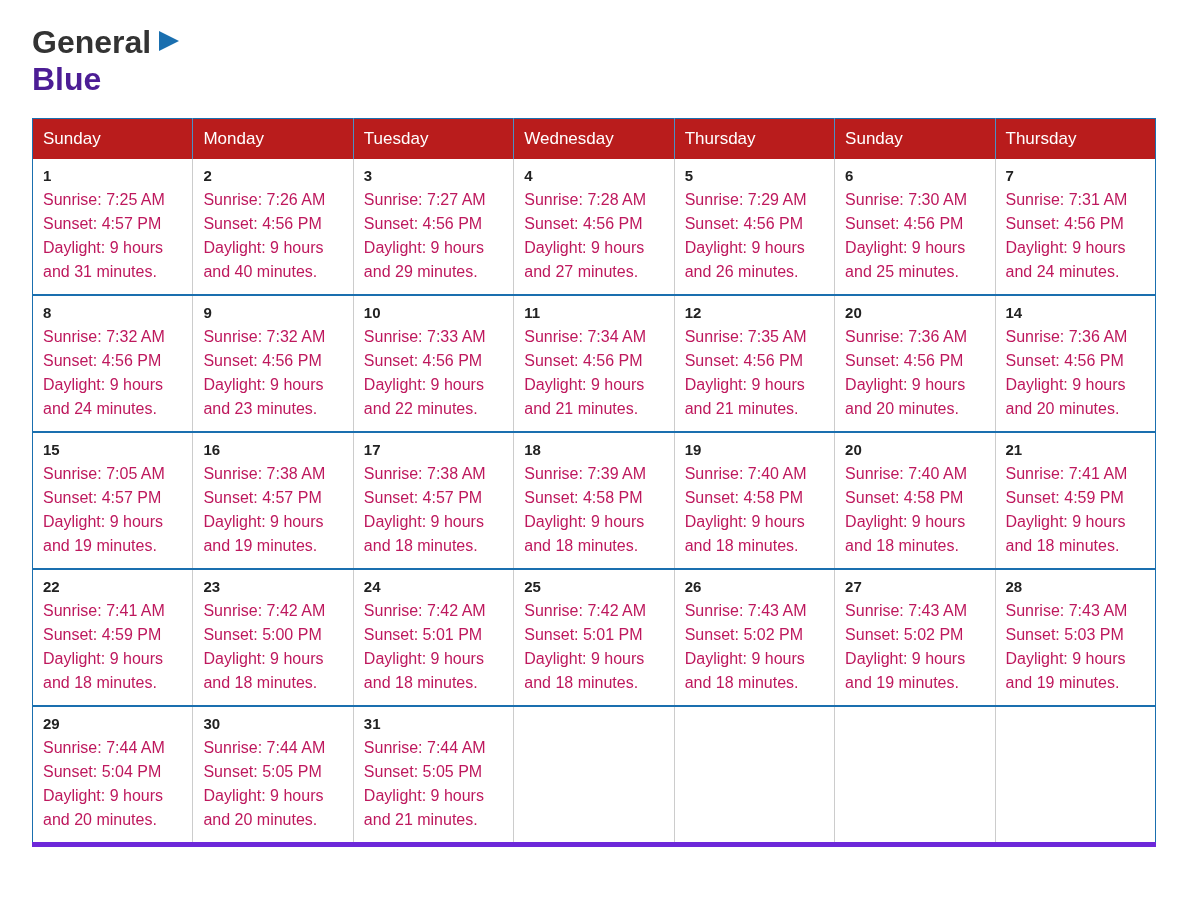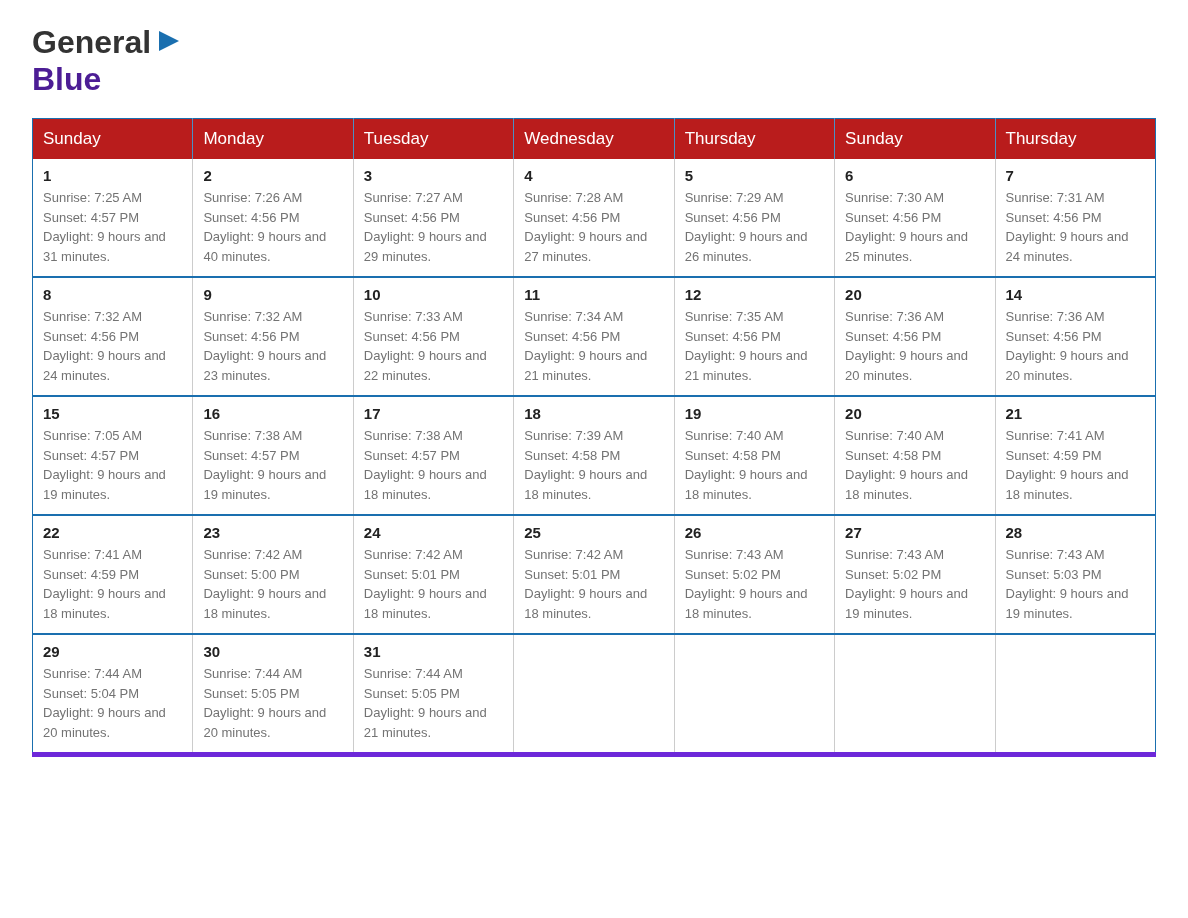--- a/index.html
+++ b/index.html
@@ -68,22 +68,22 @@
       border-bottom: 5px solid #6d28d9;
     }
     .day-number {
       font-size: 15px;
       font-weight: bold;
       color: #222;
       margin-bottom: 4px;
       display: block;
     }
     .day-info {
-      font-size: 13px;
-      color: #737373;
+      font-size: 16px;
+      color: #be185d;
       line-height: 1.5;
     }
     .empty-cell {
       background: #fff;
     }
   </style>
 </head>
 <body>
 
 <div class="header-area">

